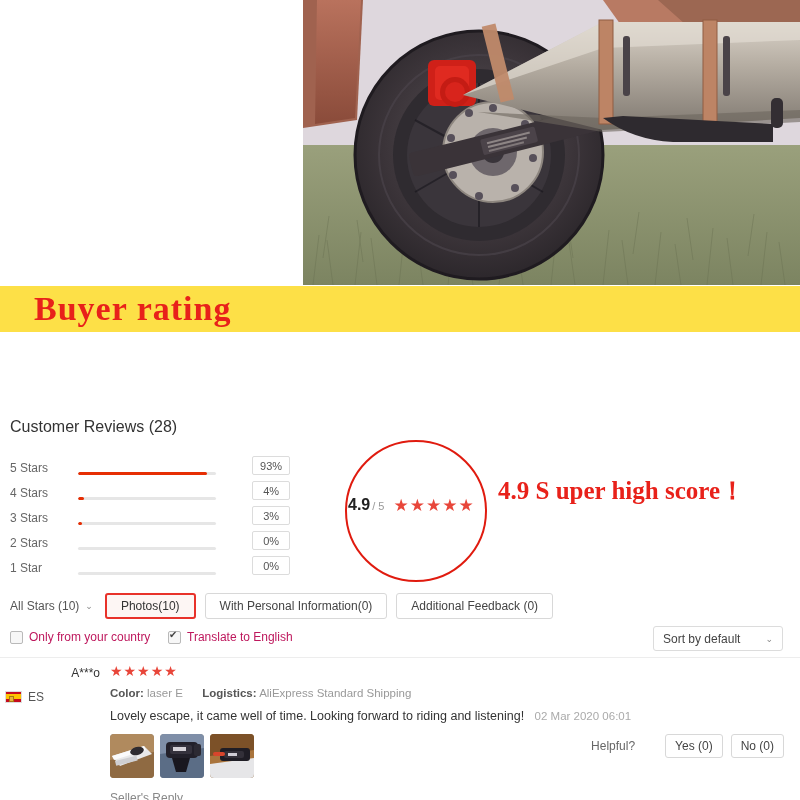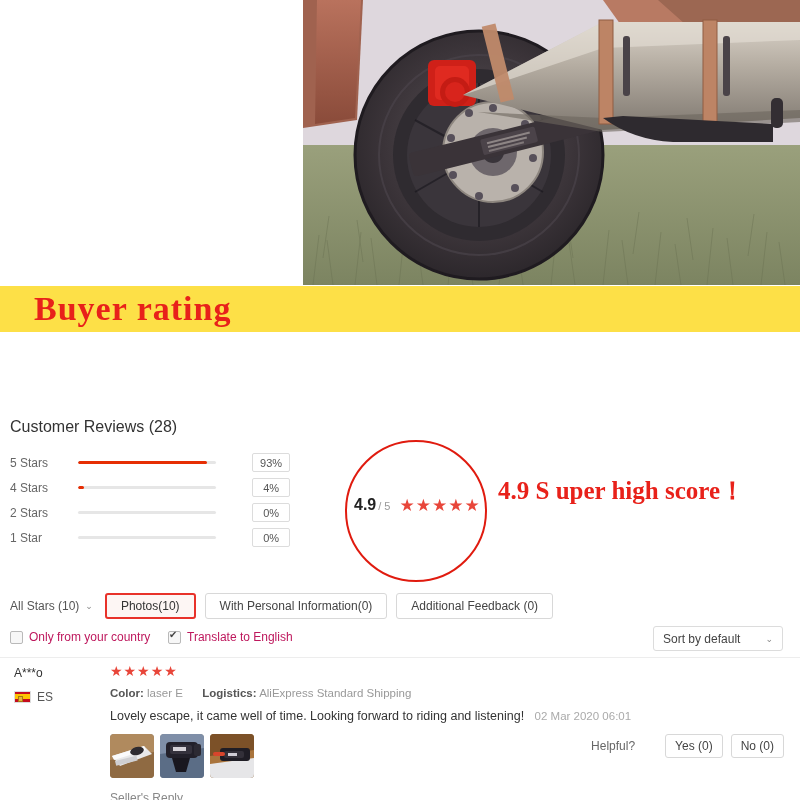--- a/index.html
+++ b/index.html
@@ -72,21 +72,21 @@
 
   
   #rating-breakdown {
     position: absolute;
     left: 10px;
     top: 98px;
     width: 280px;
   }
   .rating-row {
     display: flex;
-    align-items: center;
+    align-items: flex-end;
     height: 25px;
     gap: 26px;
   }
   .rating-row .star-label {
     width: 52px;
     font-size: 12px;
     color: #666;
     white-space: nowrap;
   }
   .rating-row .bar-track {
@@ -129,21 +129,20 @@
     border: 2px solid #e01b0f;
     border-radius: 50%;
   }
   #score-inner {
     position: absolute;
     left: 348px;
     top: 142px;
     display: flex;
     align-items: baseline;
     white-space: nowrap;
-    padding-left: 6px;
   }
   #score-inner .score-num {
     font-size: 16px;
     font-weight: bold;
     color: #222;
   }
   #score-inner .score-den {
     font-size: 11px;
     color: #999;
     margin-left: 2px;
@@ -268,21 +267,21 @@
     align-items: center;
     padding: 8px 9px;
     box-sizing: border-box;
     justify-content: space-between;
     cursor: pointer;
   }
   #sort-select .caret { font-size: 9px; color: #888; }
 
   
   #review-item { position: absolute; left: 0; top: 306px; width: 800px; }
-  #reviewer-block { position: absolute; left: 14px; top: 8px; width: 95px; }
+  #reviewer-block { position: absolute; left: 5px; top: 8px; width: 95px; text-align: right; }
   #reviewer-name { font-size: 12px; color: #333; white-space: nowrap; }
   #reviewer-country {
     margin-top: 10px;
     display: flex;
     align-items: center;
     font-size: 12px;
     color: #555;
   }
   .flag-es {
     width: 17px;
@@ -475,20 +474,27 @@
       <span class="pct-box">93%</span>
     </div>
     <div class="rating-row">
       <span class="star-label">4 Stars</span>
       <span class="bar-track">
         <span class="bar-fill" style="width:4%"></span>
       </span>
       <span class="pct-box">4%</span>
     </div>
     <div class="rating-row">
+      <span class="star-label">3 Stars</span>
+      <span class="bar-track">
+        <span class="bar-fill" style="width:3%"></span>
+      </span>
+      <span class="pct-box">3%</span>
+    </div>
+    <div class="rating-row">
       <span class="star-label">2 Stars</span>
       <span class="bar-track">
         <span class="bar-fill" style="width:0%"></span>
       </span>
       <span class="pct-box">0%</span>
     </div>
     <div class="rating-row">
       <span class="star-label">1 Star</span>
       <span class="bar-track">
         <span class="bar-fill" style="width:0%"></span>

